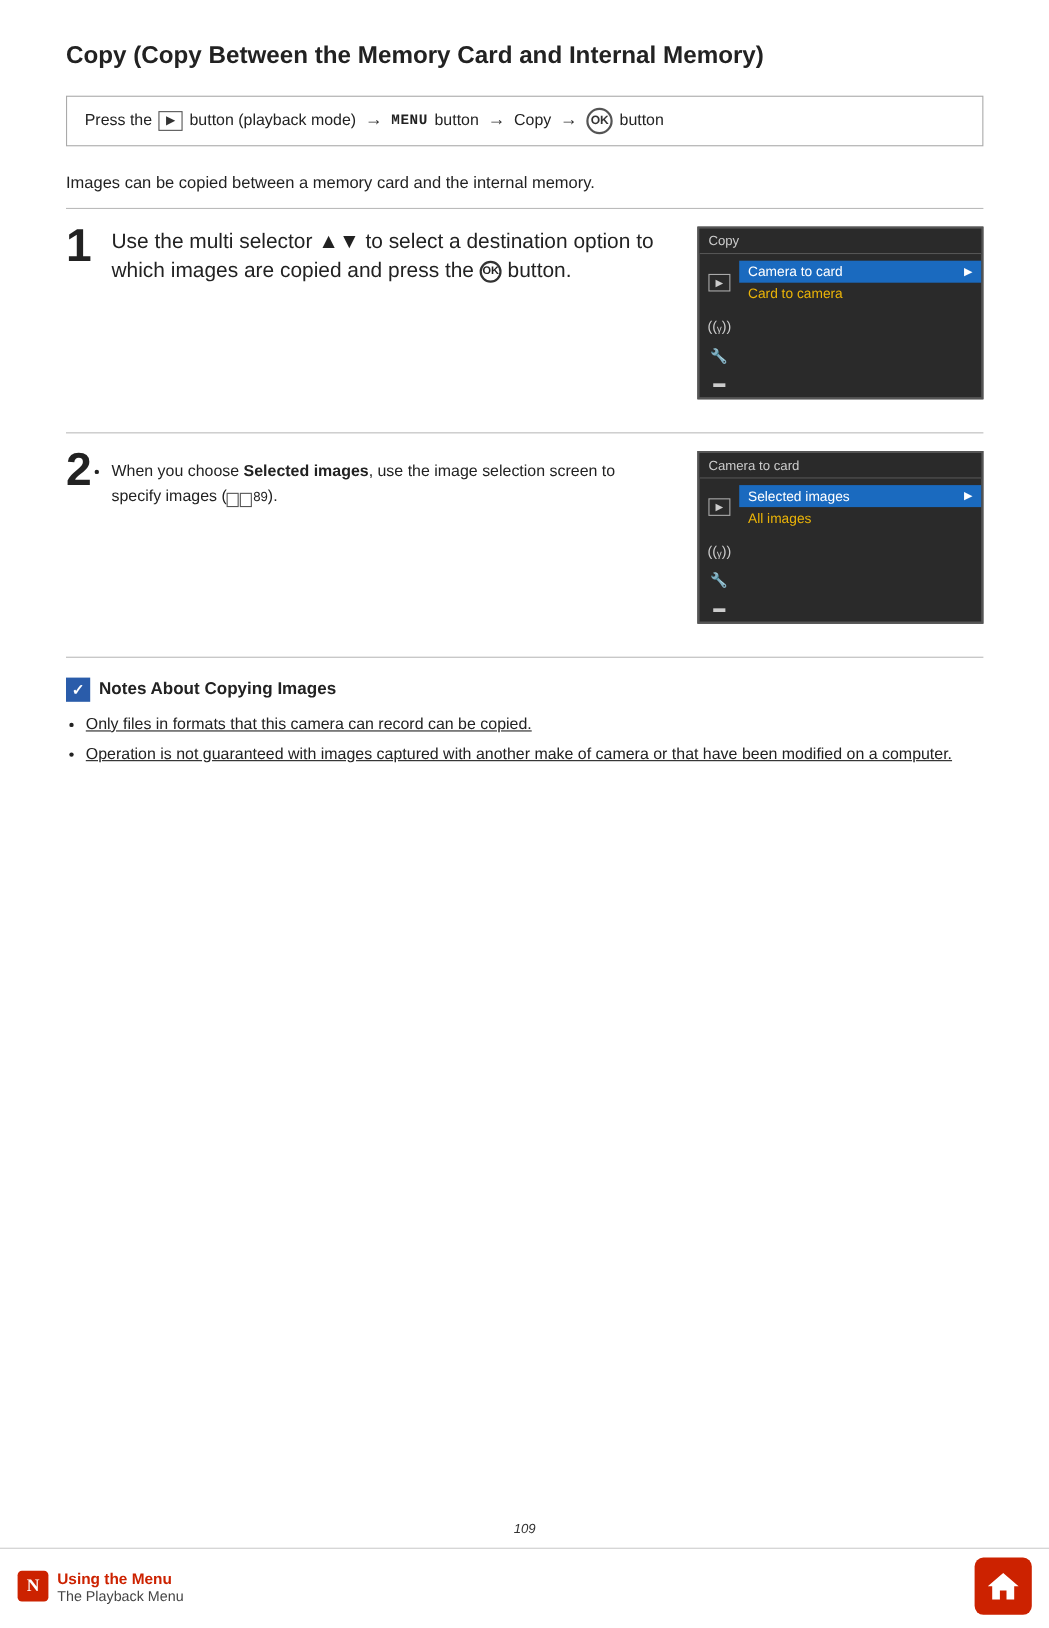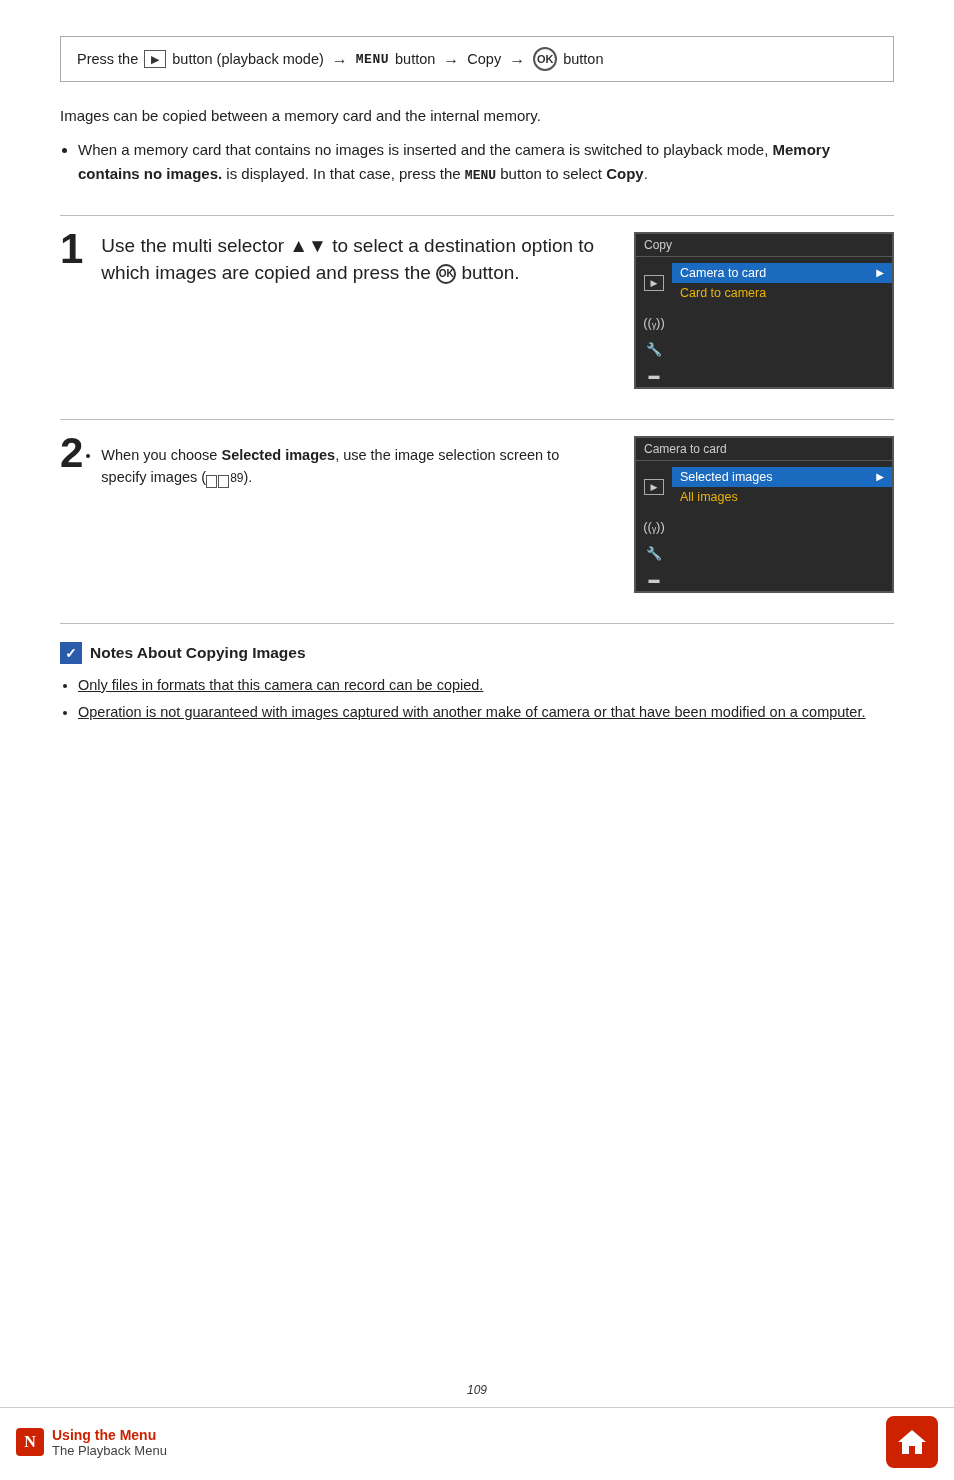--- a/index.html
+++ b/index.html
@@ -329,41 +329,37 @@
       font-size: 8px;
       line-height: 11px;
       text-align: center;
     }
   </style>
 </head>
 <body>
 
 <div class="page-content">
 
+  <h1 class="page-title">Copy (Copy Between the Memory Card and Internal Memory)</h1>
 
   <div class="nav-bar">
     <span>Press the</span>
     <span class="playback-icon">▶</span>
     <span>button (playback mode)</span>
     <span class="arrow">→</span>
     <span class="menu-label">MENU</span>
     <span>button</span>
     <span class="arrow">→</span>
     <span>Copy</span>
     <span class="arrow">→</span>
     <span class="ok-icon">OK</span>
     <span>button</span>
   </div>
 
   <p class="intro-text">Images can be copied between a memory card and the internal memory.</p>
-  <ul class="bullet-list">
-    <li>
-      When a memory card that contains no images is inserted and the camera is switched to playback mode, <span class="inline-bold">Memory contains no images.</span> is displayed. In that case, press the <span class="inline-menu">MENU</span> button to select <span class="inline-bold">Copy</span>.
-    </li>
-  </ul>
 
   <div class="step-section">
     <div class="step-left">
       <span class="step-number">1</span>
       <div class="step-text">
         Use the multi selector ▲▼ to select a destination option to which images are copied and press the <span class="inline-ok">OK</span> button.
       </div>
     </div>
     <div class="step-right">
       <div class="camera-ui">

